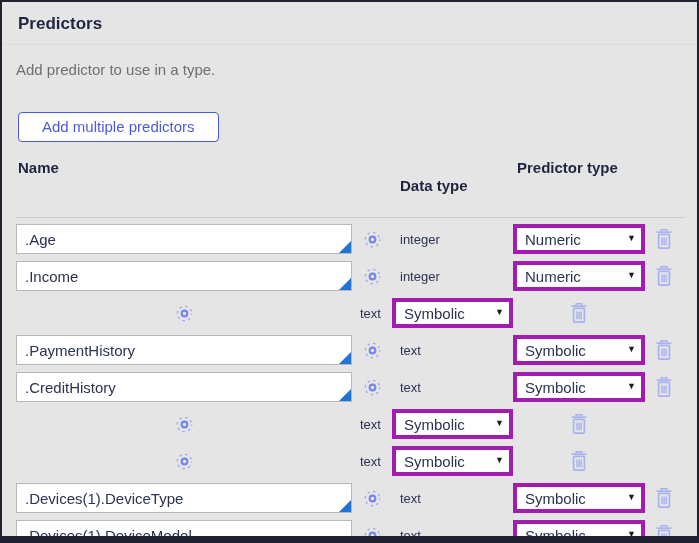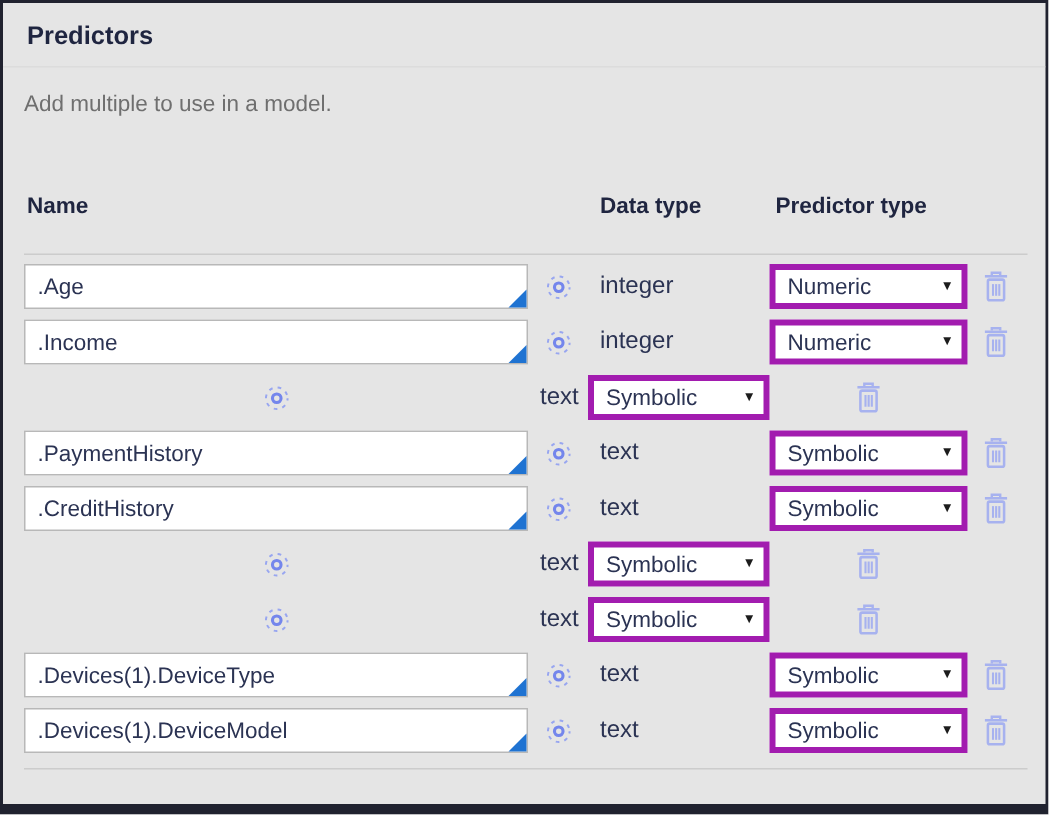--- a/index.html
+++ b/index.html
@@ -85,21 +85,21 @@
 
   .target-btn {
     background:none; border:none; cursor:pointer;
     justify-self:center;
     width:24px; height:24px;
     display:flex; align-items:center; justify-content:center;
     padding:0;
   }
 
   .dtype {
-    font-size:16px; color:#2b3353; padding-left:8px;
+    font-size:13px; color:#2b3353; padding-left:8px;
   }
 
   .select-wrap { position:relative; height:30px; }
   .ptype-select {
     width:100%; height:30px;
     border:4px solid #a21caf;
     background:#fff;
     font-size:15px;
     font-family:"Liberation Sans", sans-serif;
     color:#2b3353;
@@ -124,30 +124,31 @@
 </style>
 </head>
 <body>
 
 <div class="window">
 
   <div class="panel-header">
     <div class="panel-title">Predictors</div>
   </div>
 
-  <div class="subtitle">Add multiple to use in a model.</div>
+  <div class="subtitle">Add predictor to use in a type.</div>
 
   <div class="btn-row">
+    <button class="action-btn">Add multiple predictors</button>
   </div>
 
   <div class="table">
     <div class="grid-row table-head">
       <div class="th th-name">Name</div>
+      <div class="th th-ptype">Predictor type</div>
       <div class="th th-dtype">Data type</div>
-      <div class="th th-ptype">Predictor type</div>
     </div>
     <div class="rows" id="rows-container">
   <div class="grid-row trow">
     <div class="name-field">
       <input class="name-input" type="text" value=".Age" style="">
       <span class="corner"></span>
     </div>
     <button class="target-btn">
       <span style="display:flex;">
         <svg width="19" height="19" viewBox="0 0 20 20">

